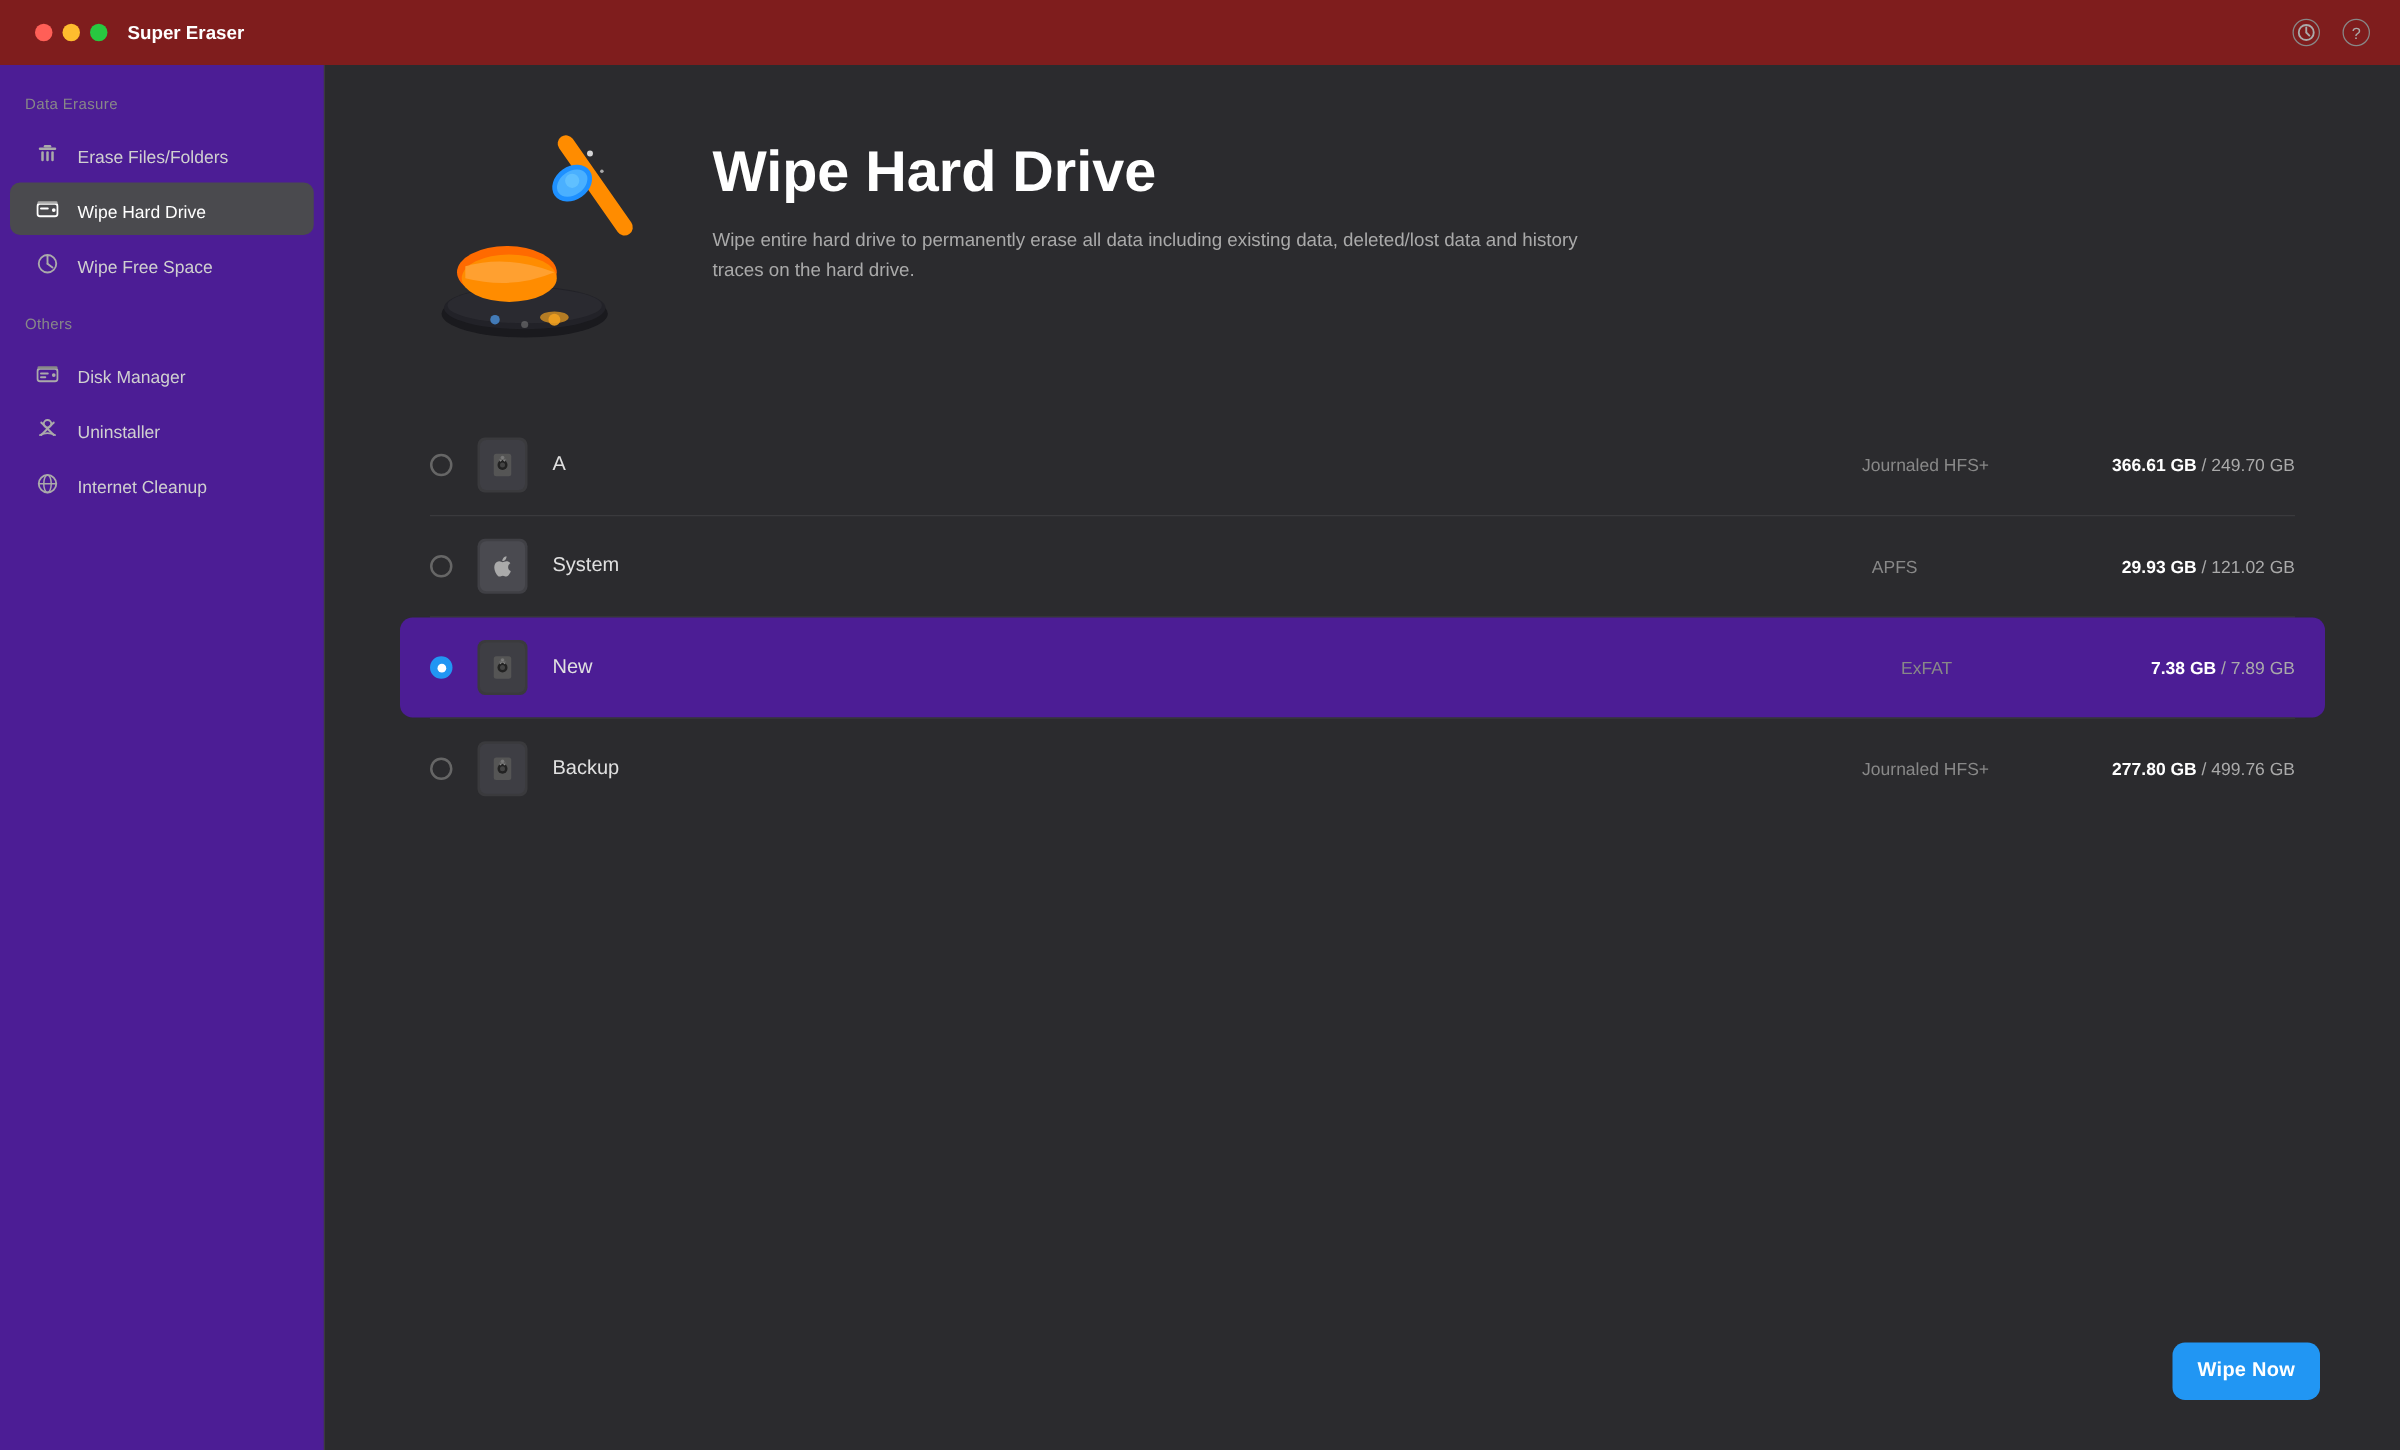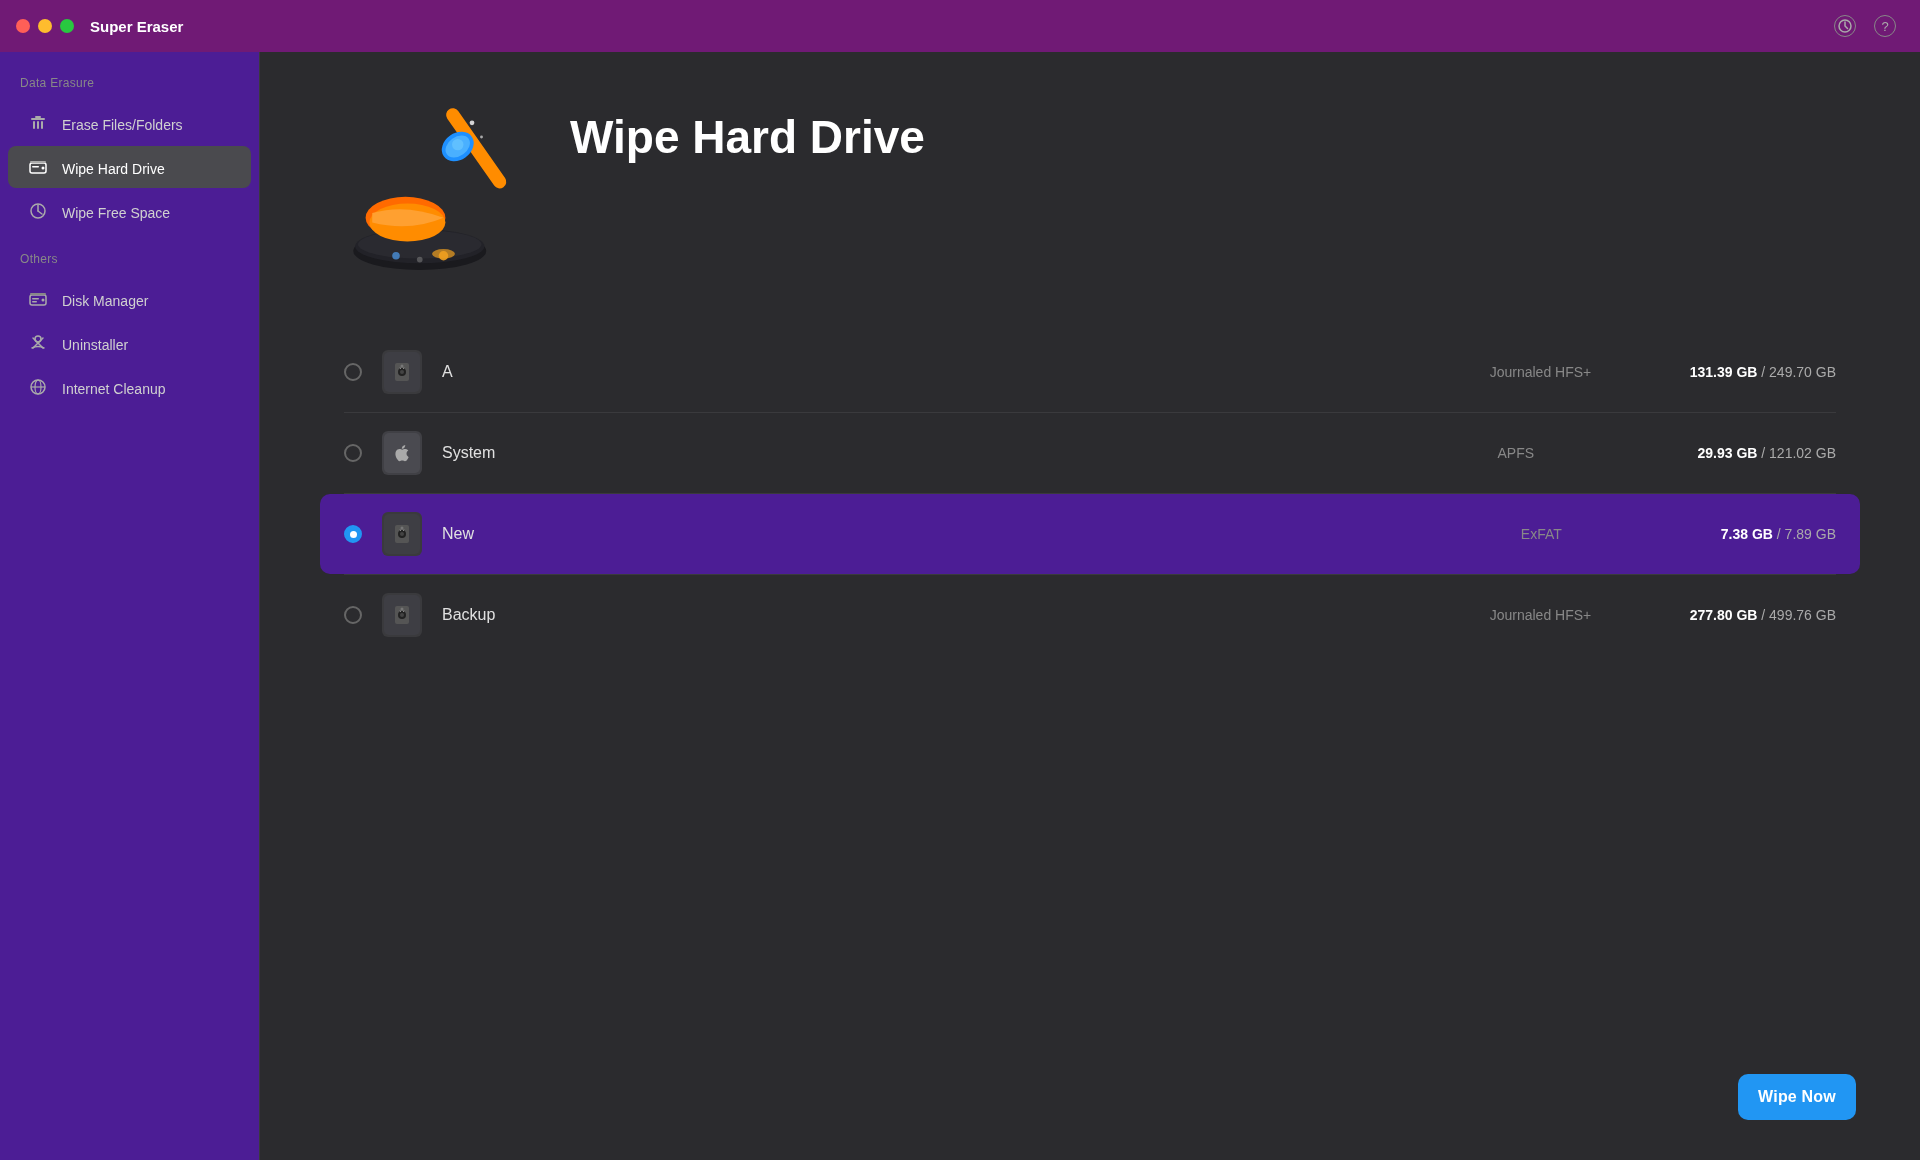--- a/index.html
+++ b/index.html
@@ -10,24 +10,24 @@
       font-family: -apple-system, BlinkMacSystemFont, 'Helvetica Neue', sans-serif;
       color: #ffffff;
       overflow: hidden;
       display: flex;
       flex-direction: column;
     }
 
     
     .titlebar {
       height: 52px;
-      background: #701a75;
-      display: flex;
-      align-items: center;
-      padding: 0 16px;
+      background: #7f1d1d;
+      display: flex;
+      align-items: center;
+      padding: 0 28px;
       position: relative;
       flex-shrink: 0;
     }
     .traffic-lights {
       display: flex;
       gap: 8px;
       align-items: center;
     }
     .traffic-light {
       width: 14px;
@@ -401,20 +401,21 @@
           <circle cx="145" cy="53" r="6" fill="#60c0ff"></circle>
 
           <circle cx="160" cy="30" r="2.5" fill="#fff" opacity="0.8"></circle>
           <circle cx="170" cy="45" r="1.5" fill="#fff" opacity="0.6"></circle>
 
           <ellipse cx="130" cy="168" rx="12" ry="5" fill="#f0a020" opacity="0.7"></ellipse>
         </svg>
       </div>
       <div class="header-text">
         <h1 class="page-title">Wipe Hard Drive</h1>
+        <p class="page-description">Wipe entire hard drive to permanently erase all data including existing data, deleted/lost data and history traces on the hard drive.</p>
       </div>
     </div>
 
     <div class="drive-list">
 
       <div class="drive-row">
         <div class="radio-btn"></div>
         <div class="drive-icon">
           <div class="drive-icon-inner" style="background:#3e3e44;">
             <svg width="22" height="22" viewBox="0 0 22 22" fill="none">
@@ -422,21 +423,21 @@
               <circle cx="11" cy="11" r="4" fill="#222"></circle>
               <circle cx="11" cy="11" r="2" fill="#444"></circle>
               <circle cx="11" cy="5" r="1.5" fill="#777"></circle>
               <path d="M9 8 L11 6 L13 8" stroke="#888" stroke-width="1" fill="none"></path>
               <rect x="8" y="6" width="6" height="1" rx="0.5" fill="#666"></rect>
             </svg>
           </div>
         </div>
         <span class="drive-name">A</span>
         <span class="drive-format">Journaled HFS+</span>
-        <span class="drive-size"><strong>131.39 GB</strong> / 249.70 GB</span>
+        <span class="drive-size"><strong>366.61 GB</strong> / 249.70 GB</span>
       </div>
 
       <div class="drive-separator"></div>
 
       <div class="drive-row">
         <div class="radio-btn"></div>
         <div class="drive-icon drive-icon-apple">
           <div class="drive-icon-inner">
             <svg width="22" height="22" viewBox="0 0 22 22" fill="none">
               <path d="M15.5 11.8c0-2.1 1.7-3.1 1.8-3.2-1-1.4-2.5-1.6-3-1.6-1.3-.1-2.5.7-3.1.7-.6 0-1.6-.7-2.7-.7-1.4 0-2.7.8-3.4 2-1.4 2.5-.4 6.1 1 8.1.7 1 1.5 2.1 2.5 2.1 1 0 1.4-.7 2.7-.7 1.2 0 1.6.7 2.7.7 1.1 0 1.8-1 2.5-2 .8-1.1 1.1-2.2 1.1-2.3-.1-.1-2.1-.9-2.1-3.1z" fill="#aaa"></path>

